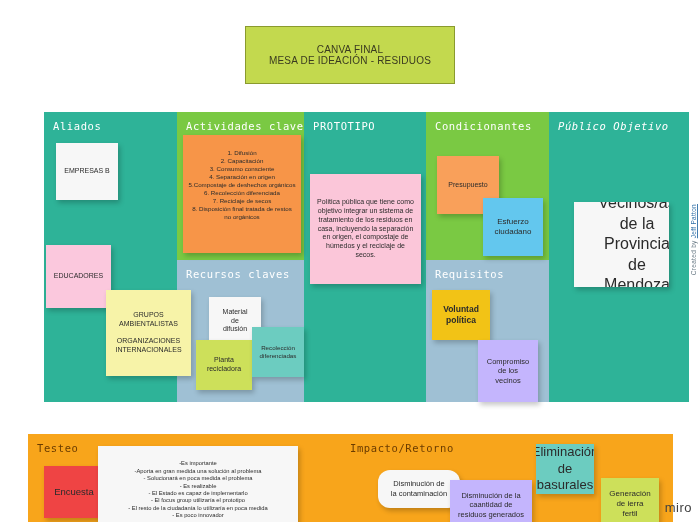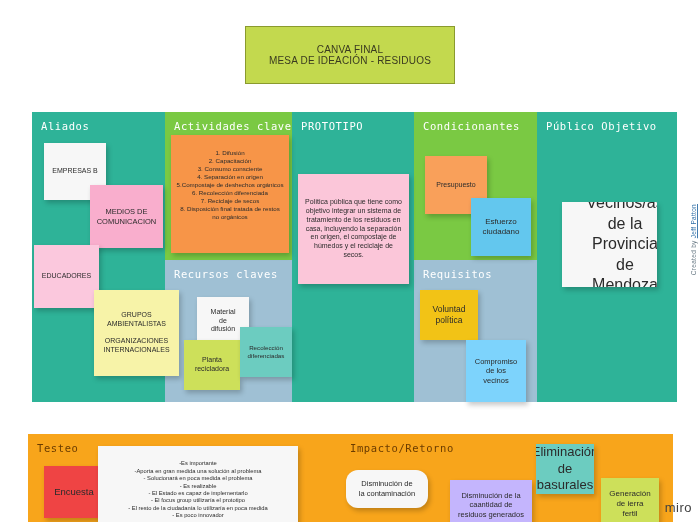--- a/index.html
+++ b/index.html
@@ -35,21 +35,21 @@
   .title-line {
     font-size: 10px;
     color: #3a3a20;
     letter-spacing: .2px;
     text-align: center;
   }
 
   
   .board {
     position: absolute;
-    left: 32px;
+    left: 44px;
     top: 112px;
     width: 645px;
     height: 290px;
   }
   .board-lower {
     position: absolute;
     left: 28px;
     top: 402px;
     width: 645px;
     height: 103px;
@@ -95,22 +95,22 @@
     overflow: hidden;
     white-space: pre-line;
   }
   .n-white   { background: #f7f7f7; }
   .n-pink    { background: #f9aecd; }
   .n-pink-lt { background: #fbc8dd; }
   .n-yellow  { background: #f7f3a8; }
   .n-orange  { background: #f79548; }
   .n-orange2 { background: #f9a05a; }
   .n-skyblue { background: #63c7ee; }
-  .n-gold    { background: #f2c316; }
-  .n-lgreen  { background: #7dd3fc; }
+  .n-gold    { background: #f2c316; font-weight: bold; }
+  .n-lgreen  { background: #c4b5fd; }
   .n-ygreen  { background: #cde05a; }
   .n-teal    { background: #6cccc0; }
   .n-teal2   { background: #ef4444; }
   .n-purple  { background: #c4b5fd; }
   .n-palepink{ background: #fbc6d9; }
 
   
   .credit {
     position: absolute;
     right: 3px;
@@ -162,27 +162,25 @@
   </div>
 
   <div class="panel c-green" style="left:382px; top:0px; width:123px; height:148px;">
     <div class="panel-title">Condicionantes</div>
   </div>
 
   <div class="panel c-blue" style="left:382px; top:148px; width:123px; height:142px;">
     <div class="panel-title">Requisitos</div>
   </div>
 
-  <div class="panel c-teal" style="left:505px; top:0px; width:140px; height:290px;">
+  <div class="panel c-teal" style="left:505px; top:0px; width:140px; height:290px;font-style:italic;">
     <div class="panel-title">Público Objetivo</div>
   </div>
 
   <div class="note n-white" style="left:12px; top:31px; width:62px; height:57px; font-size:7px;">EMPRESAS B</div>
-  <div class="note n-pink" style="left:58px; top:73px; width:73px; height:63px; font-size:7.5px;">MEDIOS DE
-COMUNICACION</div>
   <div class="note n-pink-lt" style="left:2px; top:133px; width:65px; height:63px; font-size:7px;">EDUCADORES</div>
   <div class="note n-yellow" style="left:62px; top:178px; width:85px; height:86px; font-size:7px; flex-direction:column; gap:8px;">
     <span style="white-space:pre-line;">GRUPOS
 AMBIENTALISTAS</span>
     <span style="white-space:pre-line;">ORGANIZACIONES
 INTERNACIONALES</span>
   </div>
 
   <div class="note n-orange" style="left:139px; top:23px; width:118px; height:118px; font-size:6.2px; align-items:flex-start; padding-top:14px;">1. Difusión
 2. Capacitación
@@ -233,21 +231,21 @@
 
   <div class="note n-white" style="left:70px; top:12px; width:200px; height:88px; font-size:5.8px;">-Es importante
 -Aporta en gran medida una solución al problema
 - Solucionará en poca medida el problema
 - Es realizable
 - El Estado es capaz de implementarlo
 - El focus group utilizaría el prototipo
 - El resto de la ciudadanía lo utilizaría en poca medida
 - Es poco innovador</div>
 
-  <div class="note n-white" style="left:318px; top:36px; width:82px; height:38px; font-size:7.5px;border-radius:12px;">Disminución de
+  <div class="note n-white" style="left:350px; top:36px; width:82px; height:38px; font-size:7.5px;border-radius:12px;">Disminución de
 la contaminación</div>
 
   <div class="note n-purple" style="left:422px; top:46px; width:82px; height:50px; font-size:7.5px;">Disminución de la
 caantidad de
 residuos generados</div>
 
   <div class="note n-teal" style="left:508px; top:10px; width:58px; height:50px; font-size:13px;">Eliminación
 de
 basurales</div>
 

